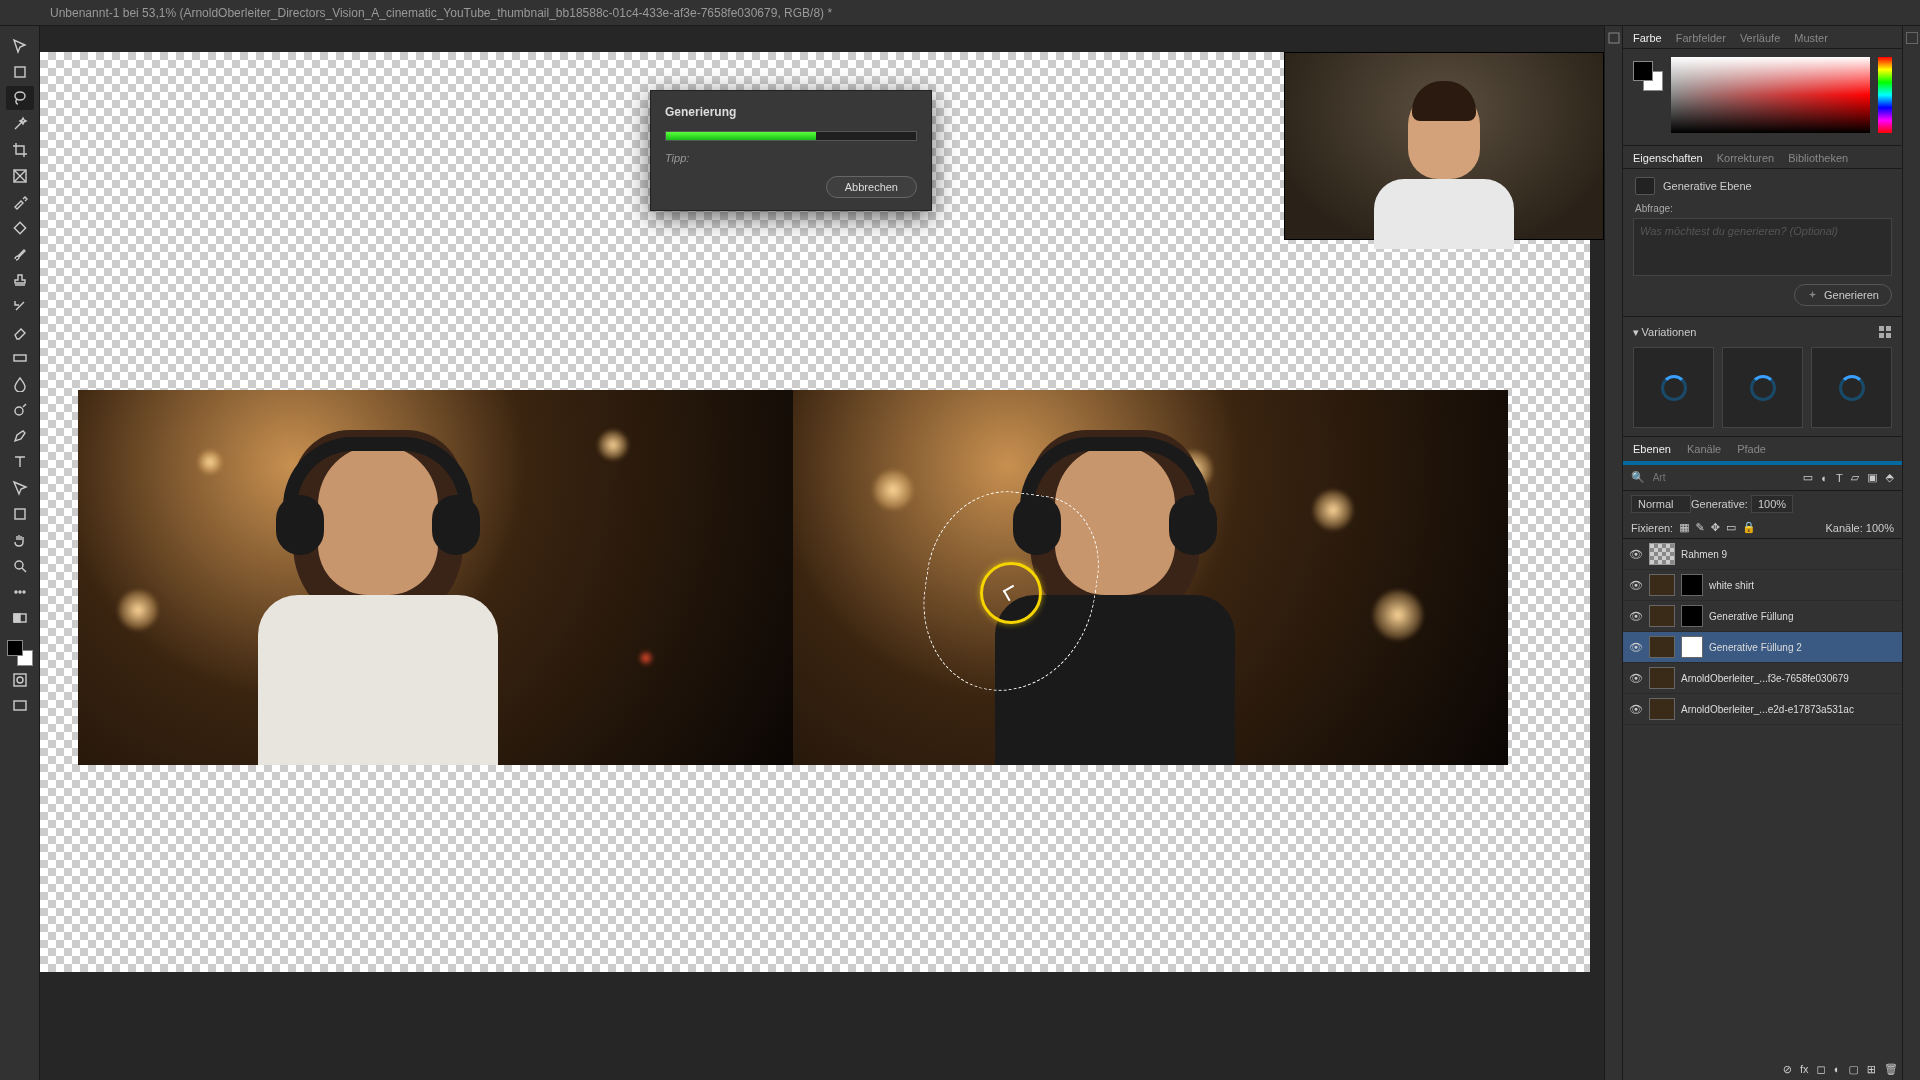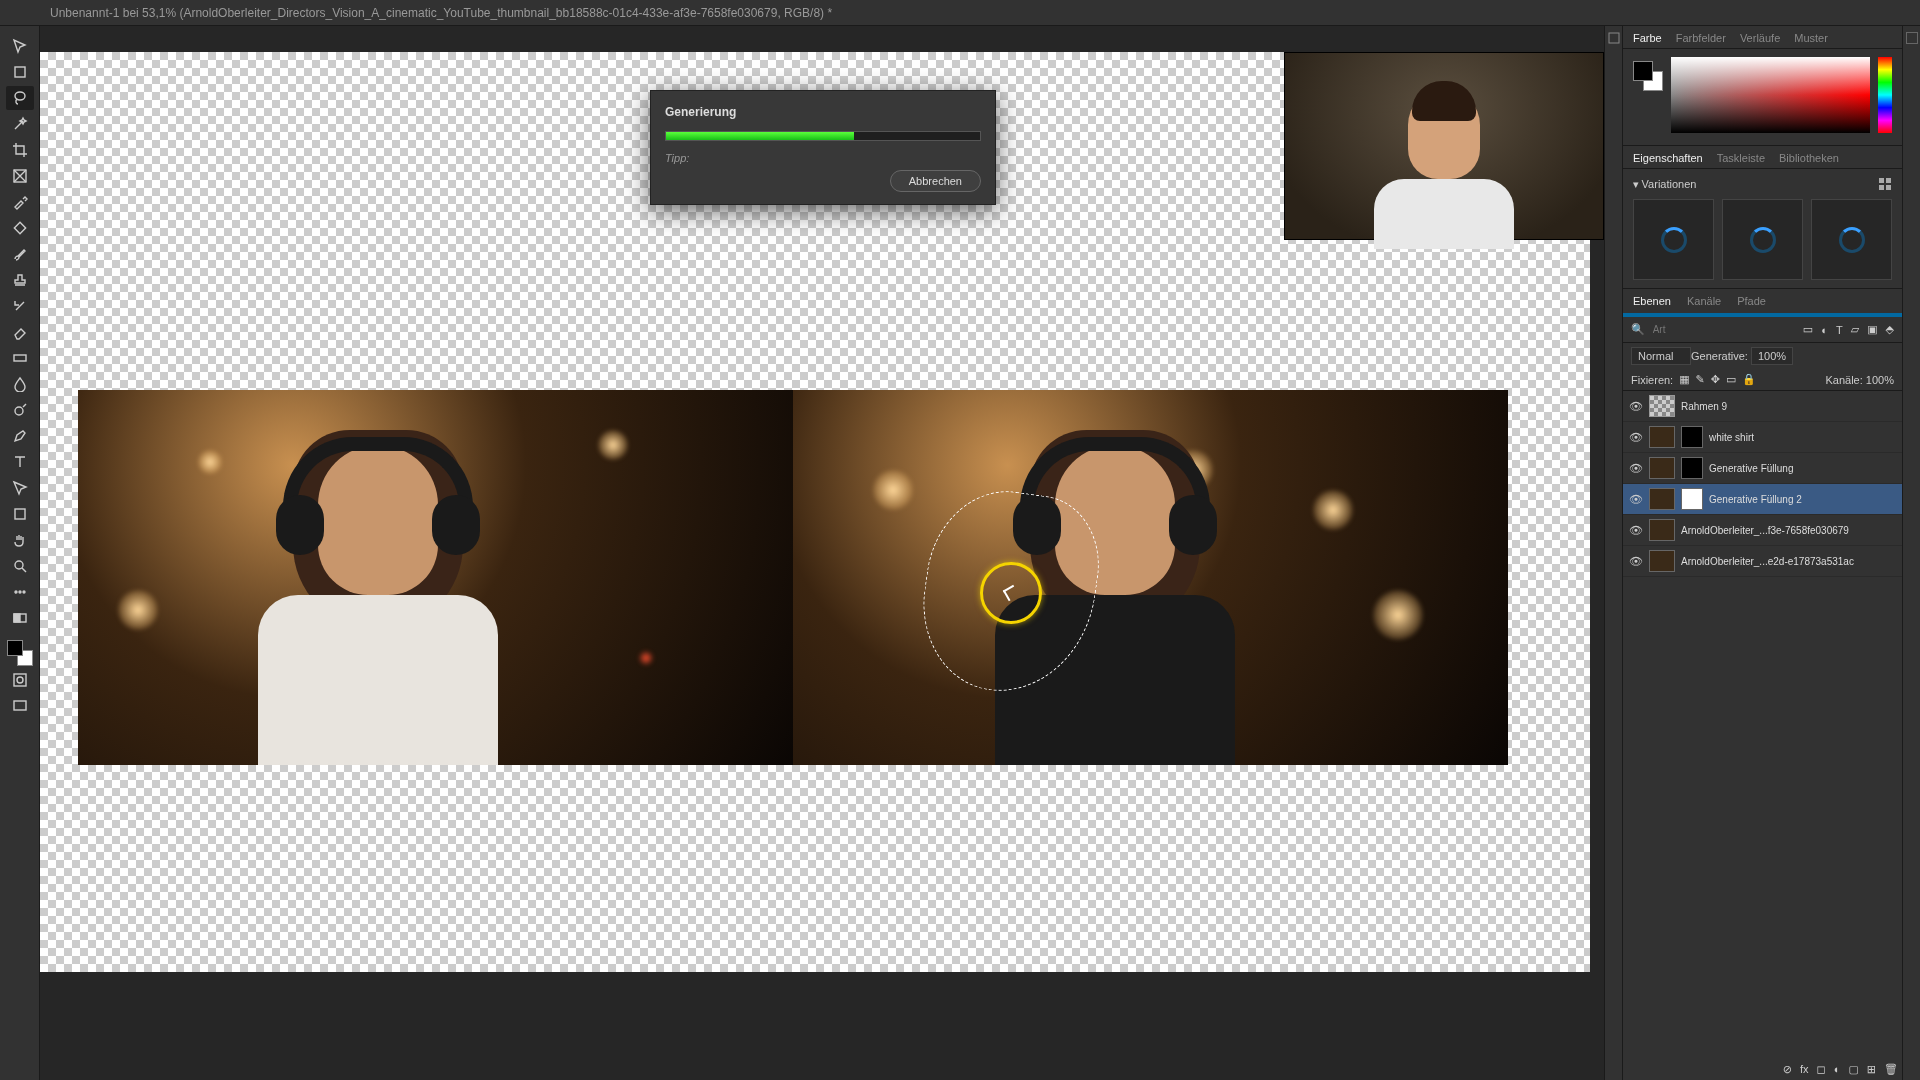--- a/index.html
+++ b/index.html
@@ -34,25 +34,25 @@
 .torso.black{background:#1a1a1a}
 .sel-ants{position:absolute;left:885px;top:440px;width:170px;height:200px;border:1.5px dashed #fff;border-radius:50% 40% 60% 50%;transform:rotate(8deg)}
 .cursor-ring{position:absolute;left:940px;top:510px;width:62px;height:62px;border:3px solid #f5d400;border-radius:50%;box-shadow:0 0 6px rgba(245,212,0,.6)}
 .cursor-ring::after{content:"";position:absolute;left:50%;top:50%;width:10px;height:10px;transform:translate(-50%,-50%) rotate(-30deg);border-left:2px solid #fff;border-top:2px solid #fff}
 .webcam{position:absolute;right:0;top:0;width:320px;height:188px;background:#3a342c;border:1px solid #000}
 .webcam .bg{position:absolute;inset:0;background:radial-gradient(ellipse at 50% 30%,#5a4e3e 0%,#2a2218 80%)}
 .webcam .guy{position:absolute;left:50%;bottom:0;transform:translateX(-50%);width:150px;height:160px}
 .webcam .ghead{width:72px;height:90px;background:#d4a27a;border-radius:36px 36px 30px 30px;margin:10px auto 0;position:relative}
 .webcam .ghair{position:absolute;top:-8px;left:4px;right:4px;height:40px;background:#2a1a10;border-radius:30px 30px 8px 8px}
 .webcam .gbody{width:140px;height:70px;background:#e8e8e8;border-radius:30px 30px 0 0;margin:0 auto}
-.dialog{position:absolute;left:610px;top:38px;width:346px;background:#383838;border:1px solid #222;box-shadow:0 6px 24px rgba(0,0,0,.6);padding:14px 14px 12px}
+.dialog{position:absolute;left:610px;top:38px;width:282px;background:#383838;border:1px solid #222;box-shadow:0 6px 24px rgba(0,0,0,.6);padding:14px 14px 12px}
 .dialog .dtitle{font-weight:600;color:#ddd;margin-bottom:12px;font-size:12px}
 .progress{height:10px;background:#1f1f1f;border:1px solid #555;margin-bottom:10px;position:relative}
 .progress .bar{position:absolute;left:0;top:0;bottom:0;background:linear-gradient(#5aff3a,#18c018)}
-.tip-row{display:flex;gap:10px;font-size:11px;color:#bbb;line-height:1.35;margin-bottom:4px}
+.tip-row{display:flex;gap:10px;font-size:11px;color:#bbb;line-height:1.35;margin-bottom:10px}
 .tip-label{font-style:italic;color:#999}
 .dlg-btn{display:block;margin-left:auto;padding:4px 18px;background:#3f3f3f;border:1px solid #666;border-radius:12px;color:#ddd;font-size:11px}
 .right{width:280px;background:#323232;display:flex;flex-direction:column;border-left:1px solid #1a1a1a}
 .collapse-strip{width:18px;background:#323232;border-left:1px solid #1a1a1a;display:flex;flex-direction:column;align-items:center;padding-top:6px}
 .panel-tabs{display:flex;gap:14px;padding:6px 10px 4px;border-bottom:1px solid #1a1a1a}
 .panel-tabs span{color:#888;font-size:11px}
 .panel-tabs span.active{color:#eee}
 .color-panel{padding:8px 10px 12px;display:flex;gap:8px;border-bottom:1px solid #1a1a1a}
 .swatch-pair{width:30px;height:30px;position:relative;margin-top:4px}
 .swatch-pair .a{position:absolute;left:0;top:0;width:20px;height:20px;background:#000;border:1px solid #888}
@@ -315,22 +315,36 @@
       <div class="swatch-pair">
           <div class="b"></div>
           <div class="a"></div>
         </div>
       <div class="spectrum"></div>
       <div class="hue"></div>
     </div>
 
     <div class="panel-tabs">
       <span class="active">Eigenschaften</span>
-      <span>Taskleiste</span>
+      <span>Korrekturen</span>
       <span>Bibliotheken</span>
+    </div>
+    <div class="props">
+      <div class="row">
+        <div class="ico"></div>
+        <span>Generative Ebene</span>
+      </div>
+      <div style="padding:0 12px;color:#aaa;font-size:10px">Abfrage:</div>
+      <div class="prompt-box" placeholder="Was möchtest du generieren? (Optional)"><span style="color:#555">Was möchtest du generieren? (Optional)</span></div>
+      <div class="gen-btn">
+        <svg width="11" height="11" viewBox="0 0 12 12">
+            <path d="M6 1l1 3 3 1-3 1-1 3-1-3-3-1 3-1z" fill="#888"></path>
+          </svg>
+        <span>Generieren</span>
+      </div>
     </div>
 
     <div class="variations">
       <div class="var-head">
         <span>▾ <span>Variationen</span></span>
         <svg width="14" height="14" viewBox="0 0 14 14">
             <rect x="1" y="1" width="5" height="5" fill="#aaa"></rect>
             <rect x="8" y="1" width="5" height="5" fill="#aaa"></rect>
             <rect x="1" y="8" width="5" height="5" fill="#aaa"></rect>
             <rect x="8" y="8" width="5" height="5" fill="#aaa"></rect>

